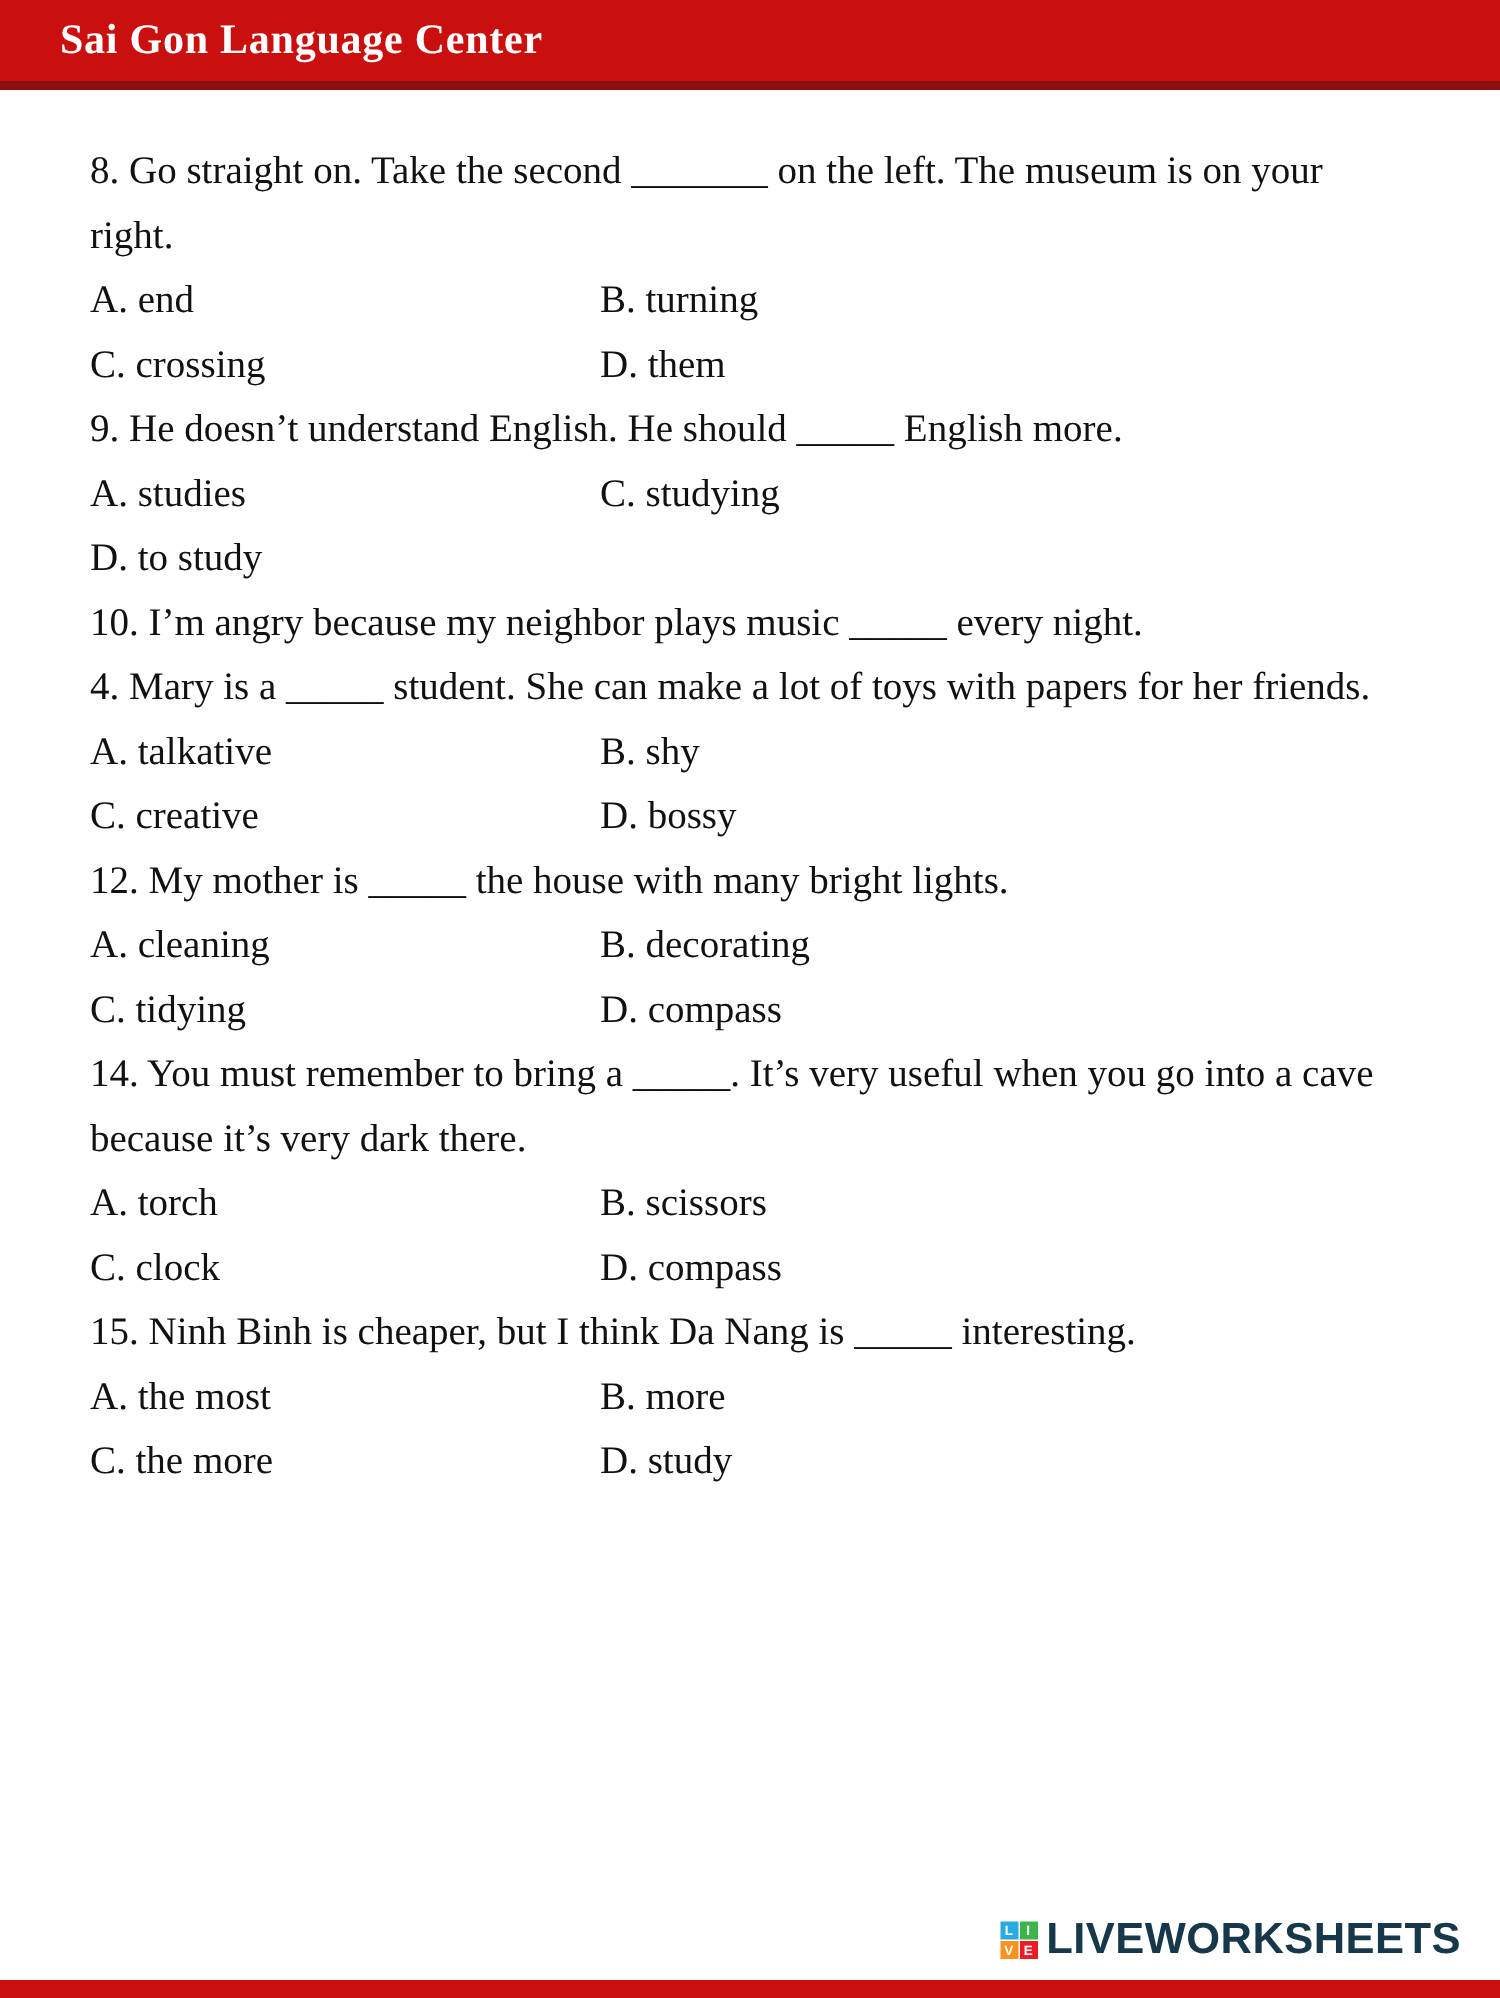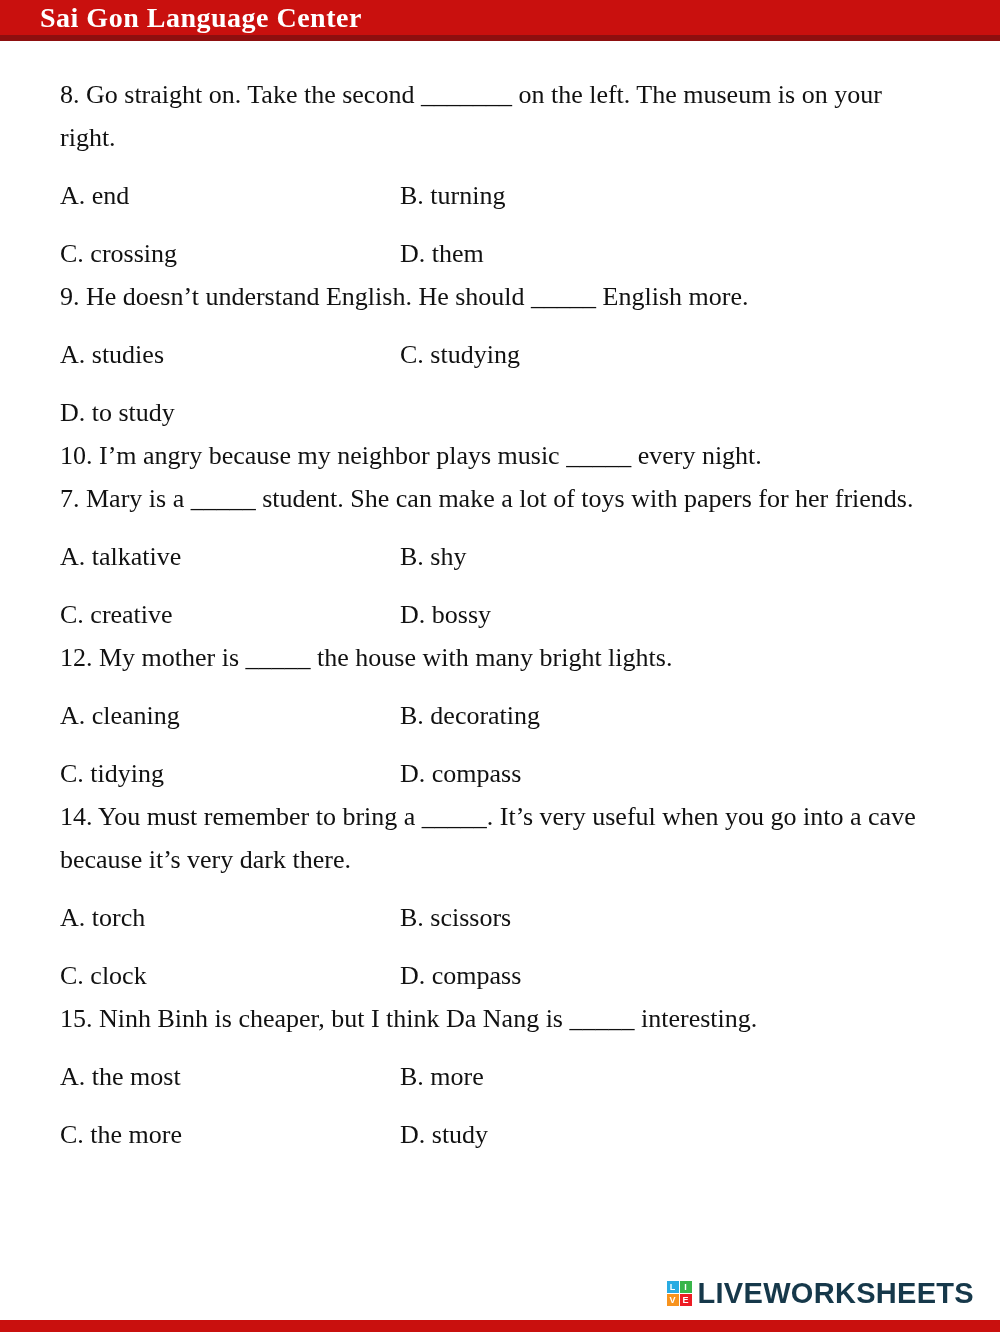--- a/index.html
+++ b/index.html
@@ -6,21 +6,21 @@
   html, body { background: #ffffff; }
   body {
     width: 1000px;
     height: 1332px;
     position: relative;
     overflow: hidden;
     font-family: "Liberation Serif", serif;
     color: #111111;
   }
   .header {
-    height: 41px;
+    height: 60px;
     background: #c9100e;
     border-bottom: 6px solid #8e0f0f;
     display: flex;
     align-items: center;
     padding: 0 40px;
   }
   .header-title {
     color: #ffffff;
     font-size: 28px;
     font-weight: 600;
@@ -30,21 +30,21 @@
     padding: 32px 74px 0 60px;
     font-size: 26px;
     line-height: 43px;
   }
   .question { margin: 0; }
   .q-text { margin: 0; }
   .options {
     display: grid;
     grid-template-columns: 340px 1fr;
   }
-  .opt { display: block; margin-top: 15px; }
+  .opt { display: block; }
   .footer-brand {
     position: absolute;
     right: 26px;
     bottom: 22px;
     display: flex;
     align-items: center;
     gap: 6px;
   }
   .logo-grid {
     display: grid;
@@ -106,21 +106,21 @@
       <span class="opt">C. studying</span>
       <span class="opt">D. to study</span>
     </div>
   </section>
 
   <section class="question">
     <p class="q-text">10. I’m angry because my neighbor plays music _____ every night.</p>
   </section>
 
   <section class="question">
-    <p class="q-text">7. Mary is a _____ student. She can make a lot of toys with papers for her friends.</p>
+    <p class="q-text">4. Mary is a _____ student. She can make a lot of toys with papers for her friends.</p>
     <div class="options">
       <span class="opt">A. talkative</span>
       <span class="opt">B. shy</span>
       <span class="opt">C. creative</span>
       <span class="opt">D. bossy</span>
     </div>
   </section>
 
   <section class="question">
     <p class="q-text">12. My mother is _____ the house with many bright lights.</p>

